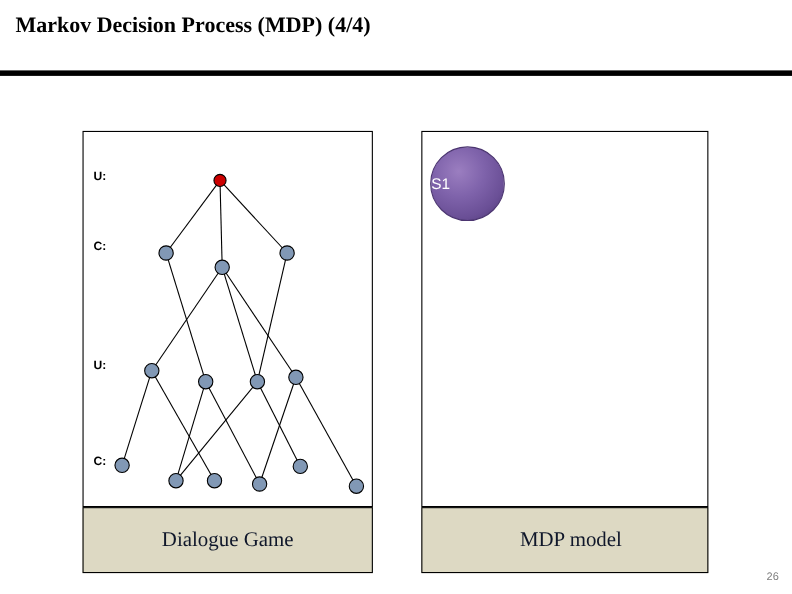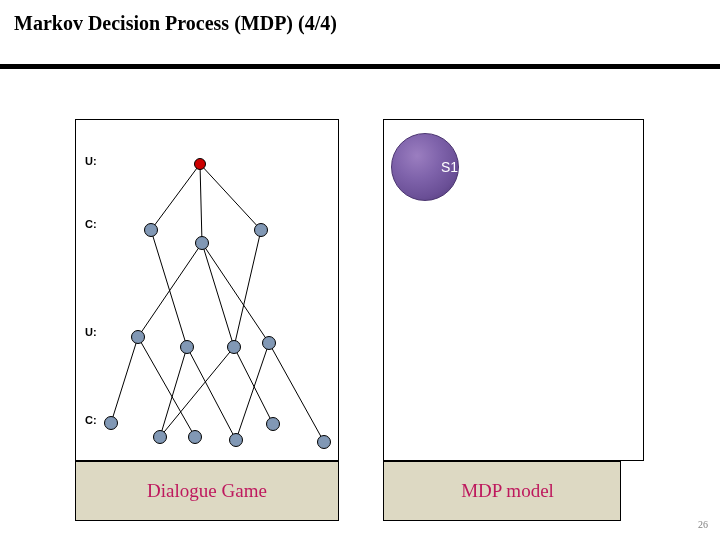--- a/index.html
+++ b/index.html
@@ -70,28 +70,28 @@
   }
   #caption-left {
     left: 75px;
     top: 461px;
     width: 264px;
     height: 60px;
   }
   #caption-right {
     left: 383px;
     top: 461px;
-    width: 238px;
+    width: 261px;
     height: 60px;
     padding-left: 11px;
   }
   .caption-text {
     font-family: "Liberation Serif", serif;
     font-size: 19px;
-    color: #be185d;
+    color: #0f172a;
     white-space: nowrap;
   }
 
   
   .row-label {
     position: absolute;
     font-family: "Liberation Sans", sans-serif;
     font-size: 11px;
     font-weight: bold;
     color: #000000;
@@ -112,34 +112,34 @@
     left: 391px;
     top: 133px;
     width: 68px;
     height: 68px;
     border-radius: 50%;
     background: radial-gradient(circle at 38% 33%, #9b7ec0 0%, #7f63ab 38%, #6a4f96 70%, #4b3570 100%);
     border: 1px solid #4b3570;
     box-sizing: border-box;
     display: flex;
     align-items: center;
-    justify-content: flex-end;
+    justify-content: flex-start;
   }
   #state-node-label {
     font-family: "Liberation Sans", sans-serif;
     font-size: 14px;
     color: #ffffff;
   }
 
   
   #page-number {
     position: absolute;
     right: 12px;
     top: 519px;
-    font-family: Liberation Serif, serif;
+    font-family: Liberation Sans, sans-serif;
     font-size: 10px;
     color: #808080;
   }
 </style>
 </head>
 <body>
 
 <div id="slide">
 
   <div id="title">Markov Decision Process (MDP) (4/4)</div>

